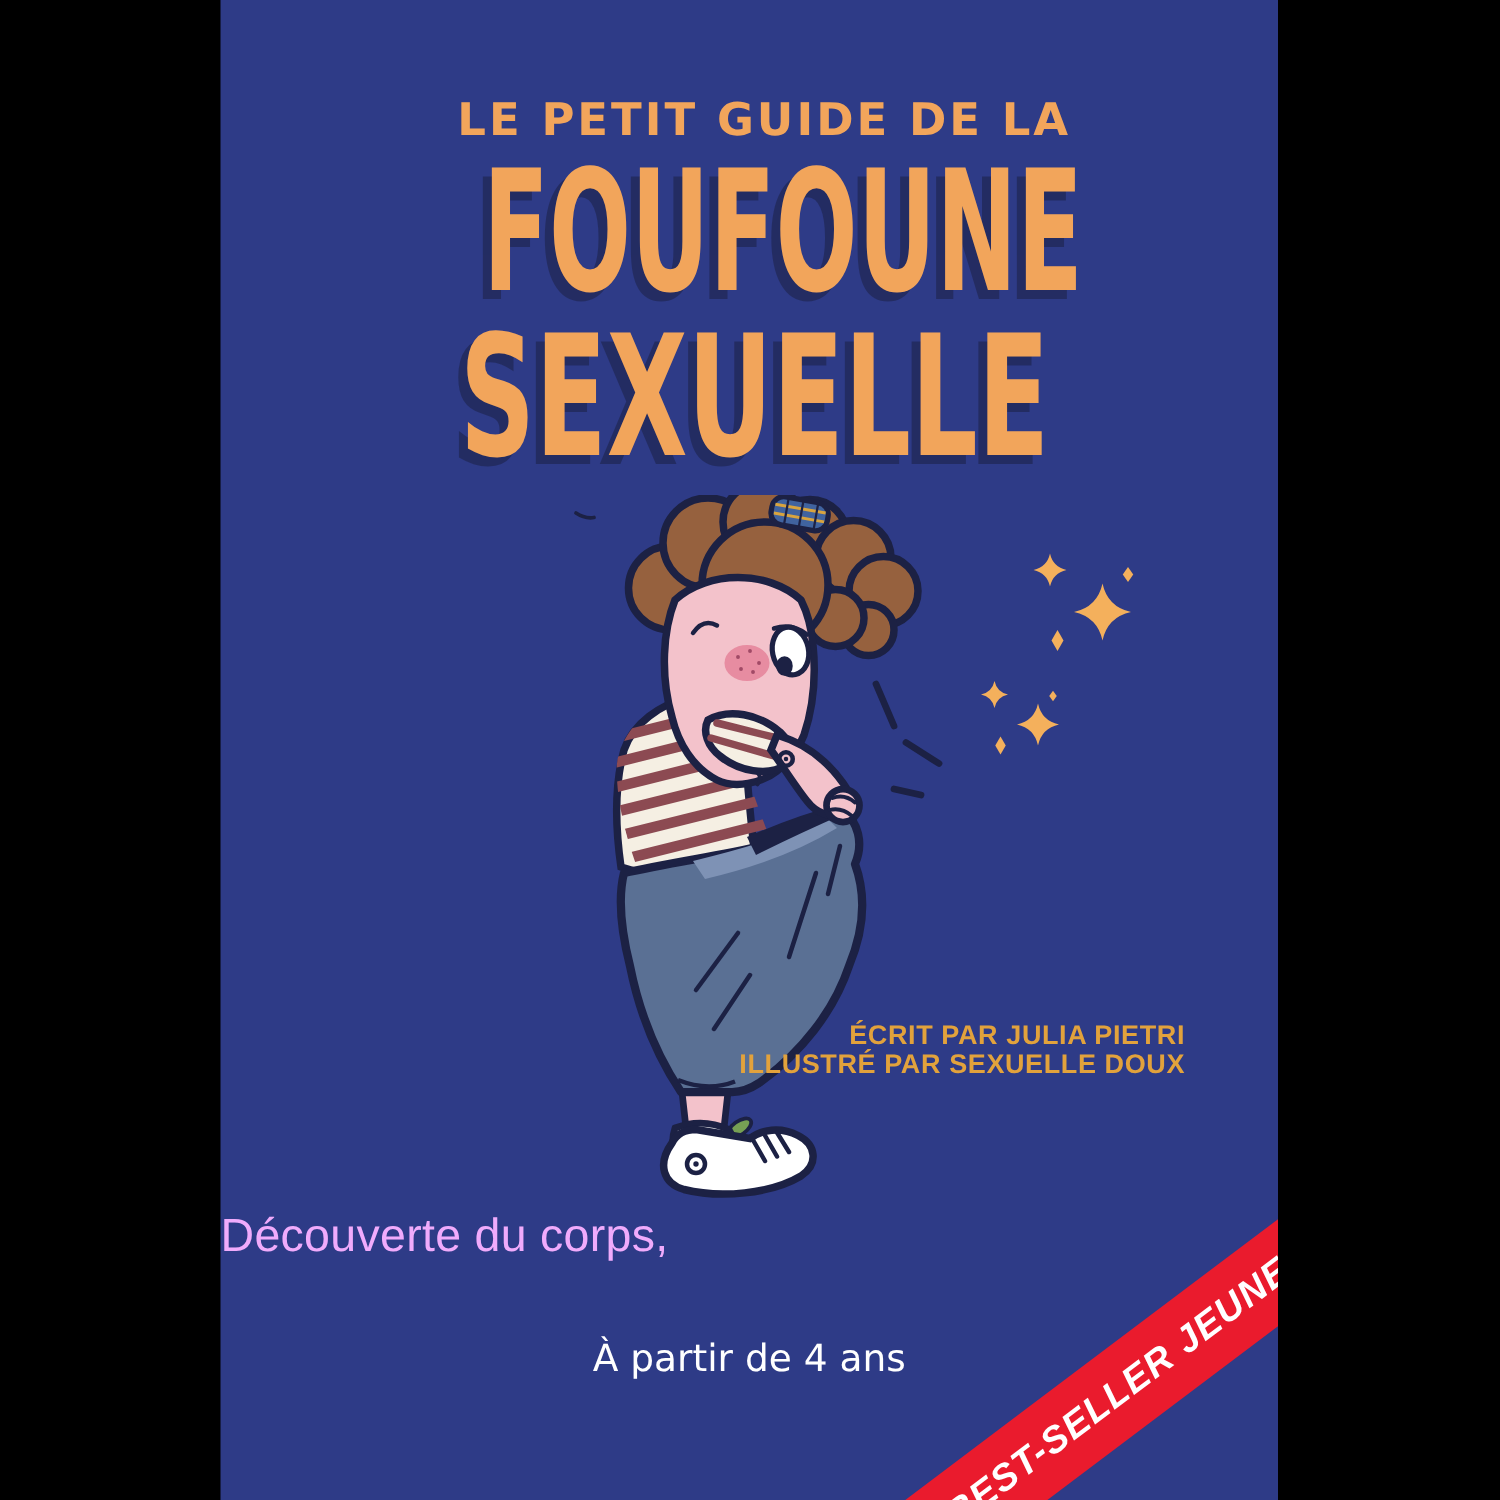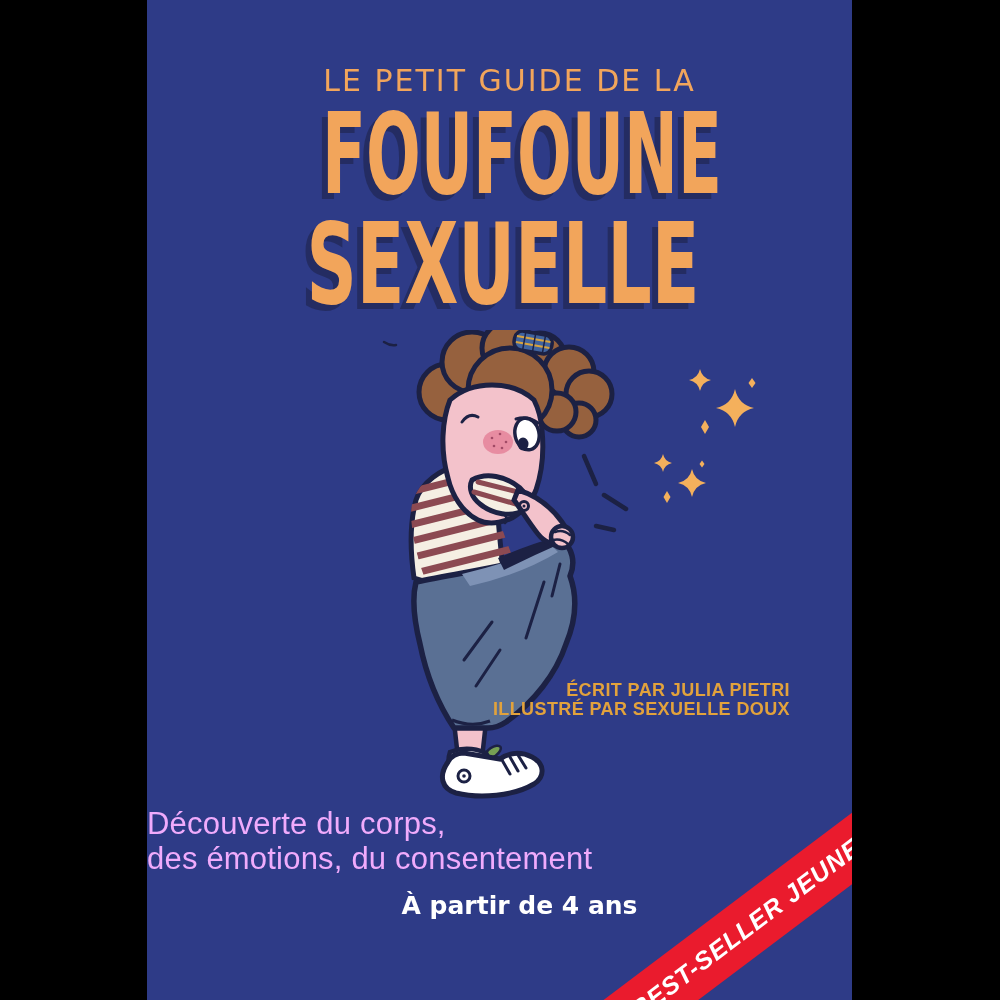--- a/index.html
+++ b/index.html
@@ -1,21 +1,21 @@
 <!DOCTYPE html>
 <html><head>
 <meta charset="utf-8">
 <style>
   html,body{margin:0;padding:0;width:1000px;height:1000px;background:#000;overflow:hidden;}
   .stage{position:relative;width:1000px;height:1000px;background:#000;}
   .cover{position:absolute;left:147px;top:0;width:705px;height:1000px;background:#2e3b87;overflow:hidden;}
 
   .series-title{
     position:absolute;top:63px;left:0;width:100%;text-align:center;
-    font-family:"DejaVu Sans",sans-serif;font-weight:normal;font-size:30px;
+    font-family:"DejaVu Sans",sans-serif;font-weight:bold;font-size:30px;
     color:#f2a55b;letter-spacing:2px;transform:translateX(10px);white-space:nowrap;}
 
   .title-svg{position:absolute;left:0;top:88px;}
   .title-svg text{font-family:"DejaVu Sans",sans-serif;font-weight:bold;font-size:112px;}
   .title-main{fill:#f2a55b;}
   .title-shadow{fill:#1c2144;opacity:.55;}
 
   .illu{position:absolute;left:165px;top:330px;}
 
   .credits{
@@ -23,21 +23,21 @@
     font-family:"Liberation Sans",sans-serif;font-weight:bold;font-size:18px;
     color:#e2a23c;letter-spacing:.4px;line-height:19px;white-space:nowrap;}
 
   .subtitle{
     position:absolute;top:806px;left:0;width:100%;text-align:left;
     font-family:"Liberation Sans",sans-serif;font-weight:normal;font-size:31px;
     color:#f0abfc;line-height:35px;letter-spacing:.2px;white-space:nowrap;}
 
   .age-note{
     position:absolute;top:891px;left:0;width:100%;text-align:center;
-    font-family:"DejaVu Sans",sans-serif;font-weight:bold;font-size:25px;color:#ffffff;padding-left:20px;}
+    font-family:"DejaVu Sans",sans-serif;font-weight:normal;font-size:25px;color:#ffffff;}
 
   .ribbon{
     position:absolute;left:425px;top:884px;width:390px;height:57px;background:#ea1b2d;
     transform:rotate(-37deg);display:flex;align-items:center;justify-content:center;}
   .ribbon span{
     font-family:"Liberation Sans",sans-serif;font-weight:bold;font-style:italic;
     font-size:25px;color:#ffffff;letter-spacing:1px;white-space:nowrap;}
 </style>
 </head>
 <body>
@@ -174,21 +174,20 @@
       </g>
     </svg>
 
     <div class="credits">
       <div>ÉCRIT PAR JULIA PIETRI</div>
       <div>ILLUSTRÉ PAR SEXUELLE DOUX</div>
     </div>
 
     <div class="subtitle">
       <div>Découverte du corps,</div>
-      <div>des émotions, du consentement</div>
     </div>
 
     <div class="age-note">À partir de 4 ans</div>
 
     <div class="ribbon">
       <span>BEST-SELLER JEUNESSE</span>
     </div>
 
   </div>
 </div>

